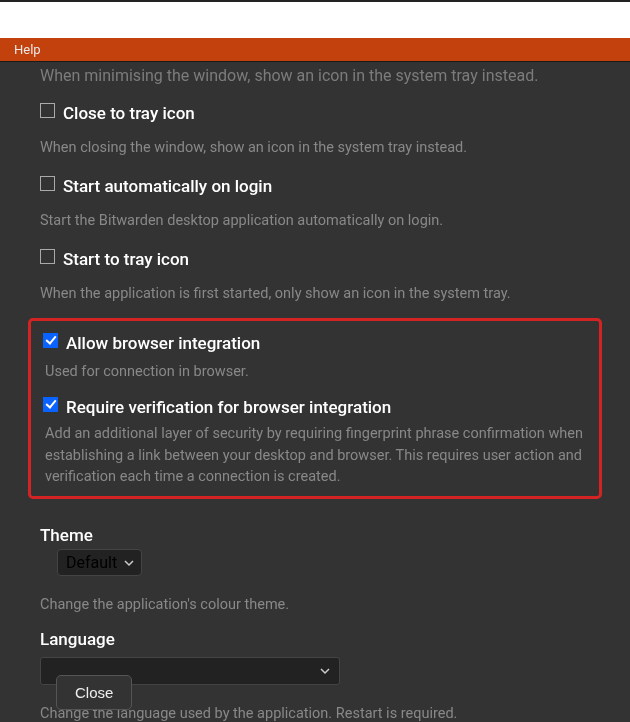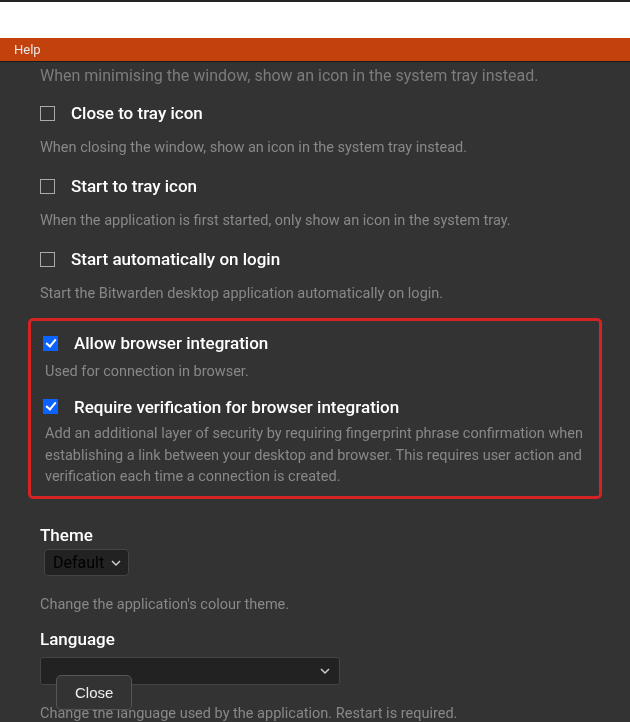--- a/index.html
+++ b/index.html
@@ -39,22 +39,21 @@
   .cutoff {
     color: #7c7c7c;
     font-size: 16px;
     padding: 0 12px 10px 12px;
   }
   .setting {
     padding: 8px 12px 10px 12px;
   }
   .setting-row {
     display: flex;
-    align-items: center;
-    gap: 16px;
+    gap: 8px;
   }
   .chk {
     width: 15px;
     height: 15px;
     border: 1.5px solid #aaa;
     background: #333;
     flex-shrink: 0;
     cursor: pointer;
   }
   .chk.checked {
@@ -96,21 +95,21 @@
     font-weight: 500;
     padding: 6px 12px 4px 12px;
   }
   .select-wrap {
     display: inline-flex;
     align-items: center;
     background: #222;
     border: 1px solid #444;
     border-radius: 4px;
     padding: 3px 6px 3px 8px;
-    margin-left: 4px;
+    margin-left: 17px;
     cursor: pointer;
   }
   .select-wrap .chev {
     color: #ccc;
     margin-left: 6px;
   }
   .lang-select {
     margin: 4px 0 2px 0;
     width: 300px;
     height: 28px;
@@ -166,31 +165,31 @@
       <div class="setting-row">
         <div class="chk"></div>
         <div class="setting-label">Close to tray icon</div>
       </div>
       <div class="setting-desc">When closing the window, show an icon in the system tray instead.</div>
     </div>
 
     <div class="setting">
       <div class="setting-row">
         <div class="chk"></div>
-        <div class="setting-label">Start to tray icon</div>
-      </div>
-      <div class="setting-desc">When the application is first started, only show an icon in the system tray.</div>
+        <div class="setting-label">Start automatically on login</div>
+      </div>
+      <div class="setting-desc">Start the Bitwarden desktop application automatically on login.</div>
     </div>
 
     <div class="setting">
       <div class="setting-row">
         <div class="chk"></div>
-        <div class="setting-label">Start automatically on login</div>
-      </div>
-      <div class="setting-desc">Start the Bitwarden desktop application automatically on login.</div>
+        <div class="setting-label">Start to tray icon</div>
+      </div>
+      <div class="setting-desc">When the application is first started, only show an icon in the system tray.</div>
     </div>
 
     <div class="highlight-box">
       <div class="setting" style="padding-bottom:6px;">
         <div class="setting-row">
           <div class="chk checked"></div>
           <div class="setting-label">Allow browser integration</div>
         </div>
       </div>
       <div class="hb-desc">Used for connection in browser.</div>

